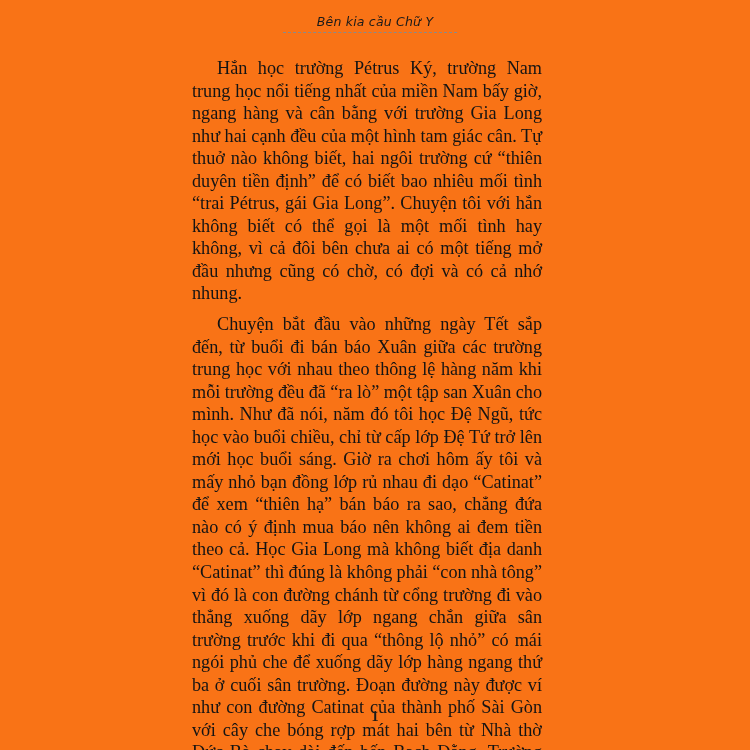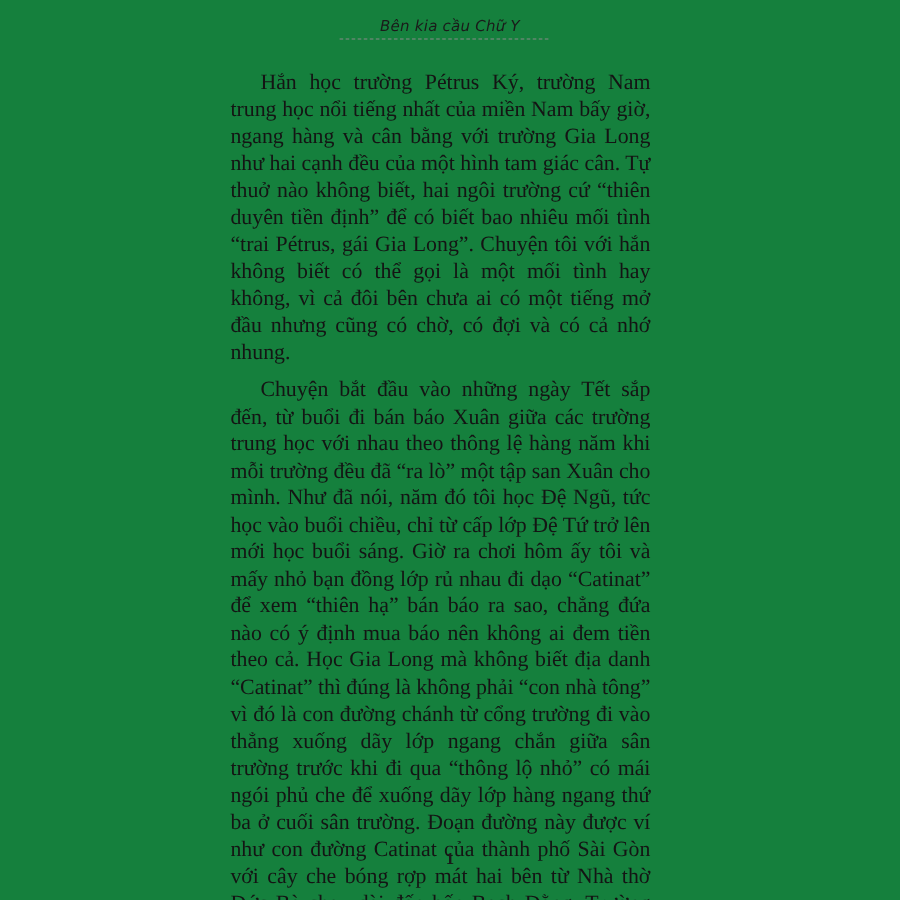--- a/index.html
+++ b/index.html
@@ -11,21 +11,21 @@
       width: 750px;
       height: 750px;
       position: relative;
       overflow: hidden;
       color: #151515;
     }
     .page {
       position: absolute;
       left: 0; top: 0;
       width: 750px; height: 750px;
-      background: #15803d;
+      background: #f97316;
     }
     .running-head {
       position: absolute;
       top: 14px;
       left: 0;
       width: 750px;
       text-align: center;
       font-family: "DejaVu Sans", sans-serif;
       font-size: 12.5px;
       font-style: italic;

